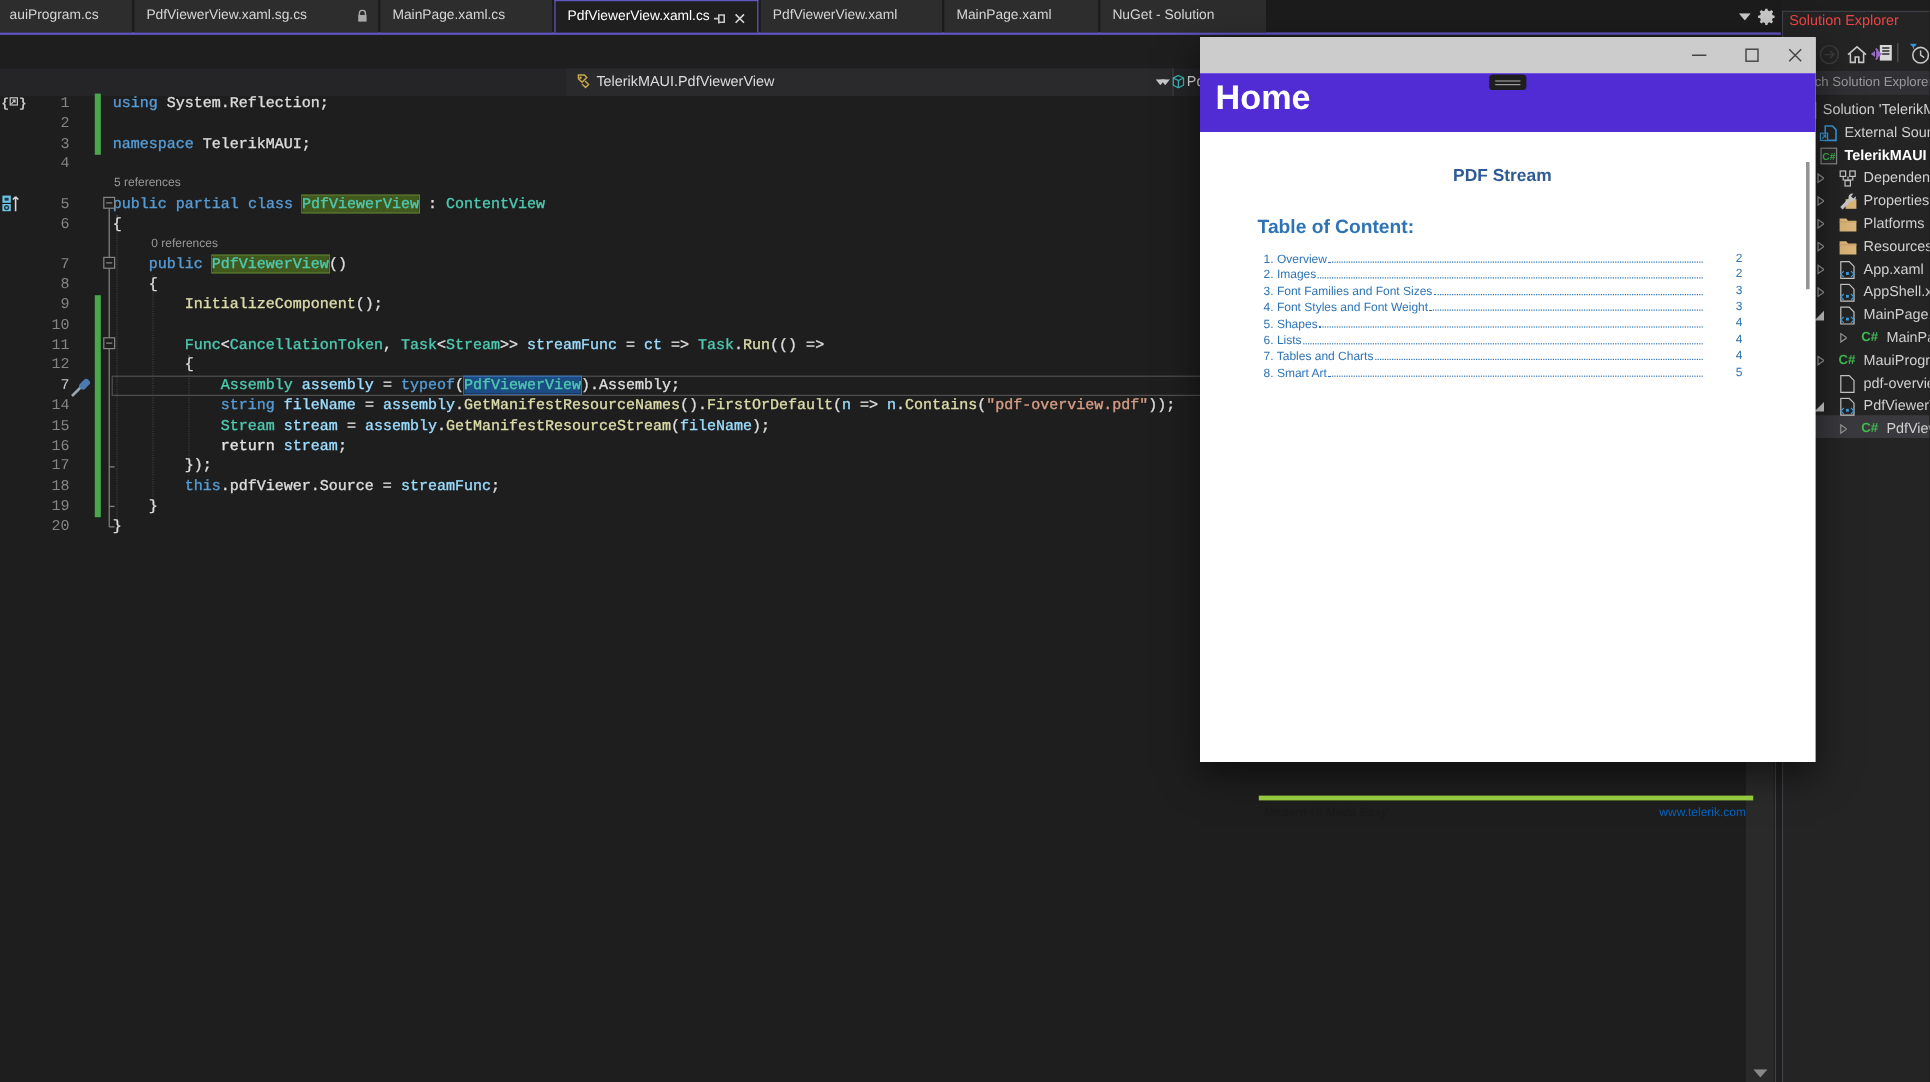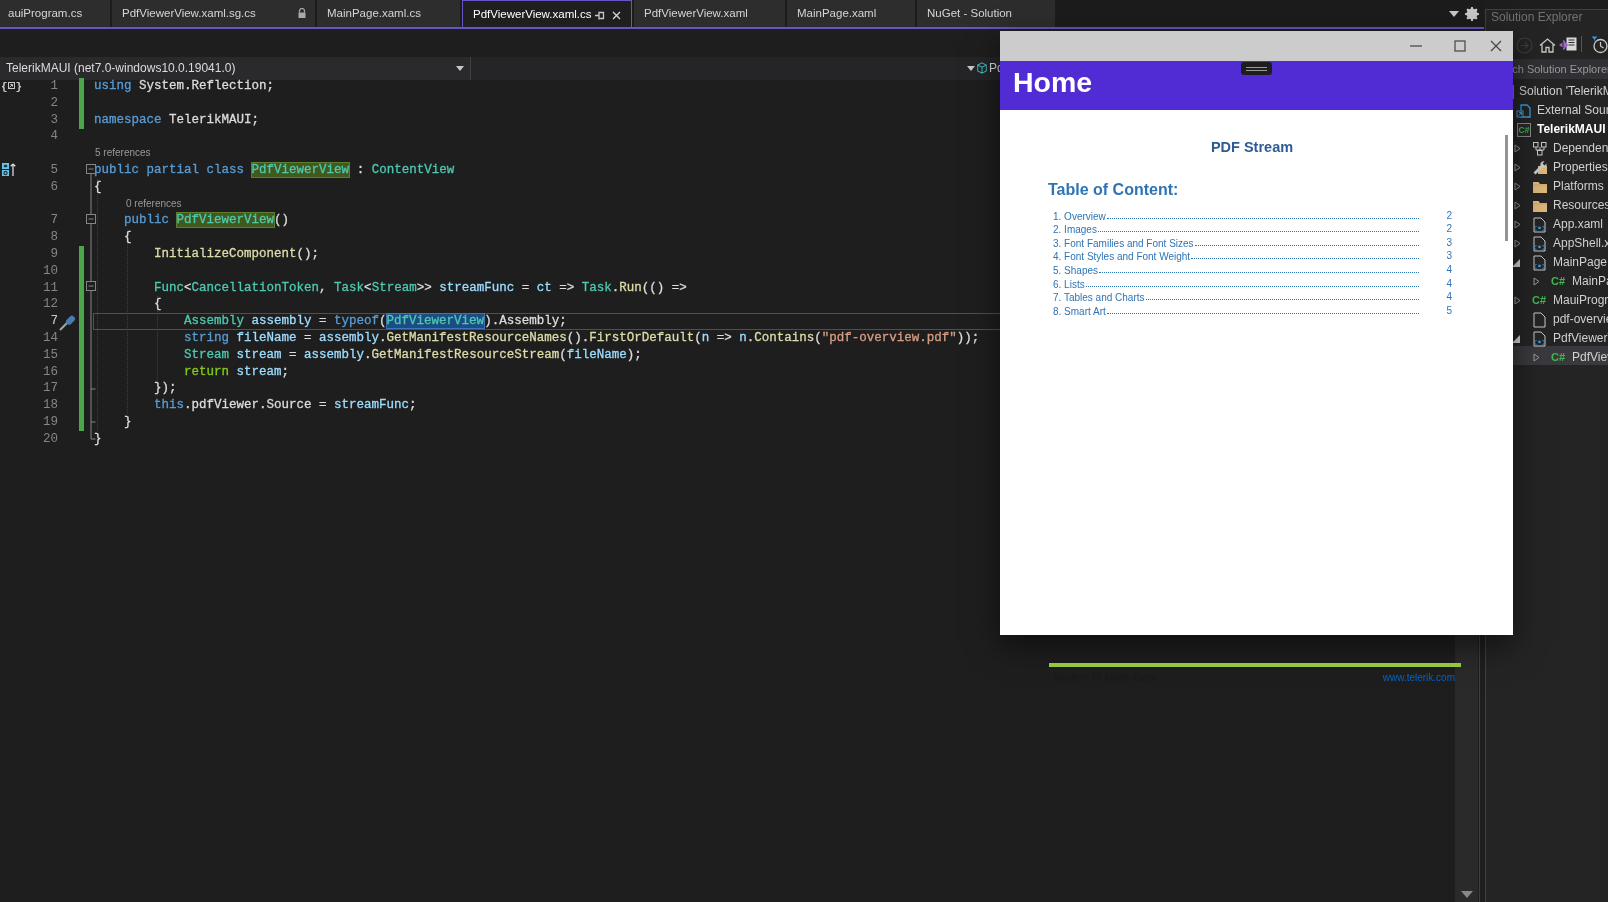--- a/index.html
+++ b/index.html
@@ -13,31 +13,31 @@
 
 #notif{position:absolute;left:0;top:29px;width:1608px;height:28px;background:#453d20;color:#e8e8e8;font-size:12px;line-height:28px}
 #notif a{color:#55a8e2;text-decoration:none}
 
 #toolbar{position:absolute;left:0;top:57px;width:1608px;height:23px;background:#252528}
 #toolbar .combo{position:absolute;top:0;height:23px;color:#dcdcdc;font-size:12px;line-height:23px}
 
 #editor{position:absolute;left:0;top:80px;width:1455px;height:822px;background:#1e1e1e}
 #lnums{position:absolute;left:0;top:-2px;width:58px;text-align:right;font:12.5px/16.8px "Liberation Mono",monospace;color:#858585;white-space:pre}
 #code{position:absolute;left:94px;top:-2px;font:12.5px/16.8px "Liberation Mono",monospace;color:#dcdcdc;white-space:pre;-webkit-text-stroke:0.3px}
-.k{color:#569cd6}.t{color:#4ec9b0}.v{color:#9cdcfe}.m{color:#dcdcaa}.s{color:#d69d85}.r{color:#84cc16}
+.k{color:#569cd6}.t{color:#4ec9b0}.v{color:#9cdcfe}.m{color:#dcdcaa}.s{color:#d69d85}.r{color:#e5e5e5}
 .cl{position:absolute;font-size:10px;color:#999;line-height:16.8px;font-family:"Liberation Sans",sans-serif}
 .hlg{background:#42591e;box-shadow:0 0 0 1px #5e7e2f}
 .hlb{background:#1c4c84;box-shadow:0 0 0 1px #3e74b8}
 .chbar{position:absolute;left:79px;width:5px;background:#4aa84a}
 .guide{position:absolute;width:0;border-left:1px dotted #3e3e3e}
 
 #vsb{position:absolute;left:1455px;top:80px;width:23px;height:822px;background:#2a2a2b}
 
 #sepanel{position:absolute;left:1485px;top:9px;width:123px;height:893px;background:#242425;border-left:1px solid #3f3f46;border-top:1px solid #3f3f46}
-#setitle{position:absolute;left:1491px;top:10px;color:#737373;font-size:12px}
+#setitle{position:absolute;left:1491px;top:10px;color:#ef4444;font-size:12px}
 #sesearch{position:absolute;left:1486px;top:59px;width:122px;height:20px;background:#313135;color:#999;font-size:11px;line-height:20px;overflow:hidden}
 .trow{position:absolute;left:1484px;width:124px;height:19px;color:#d0d0d0;font-size:12px;line-height:19px;white-space:nowrap}
 .trow b{color:#fff}
 .ic{position:absolute;top:2px}
 .arr{position:absolute;top:5px}
 .csic{color:#3fb950;font-weight:bold;font-size:11px;top:0}
 
 #win{position:absolute;left:1000px;top:31px;width:513px;height:604px;background:#fff;box-shadow:0 10px 30px rgba(0,0,0,.55);z-index:10}
 #wtitle{position:absolute;left:0;top:0;width:513px;height:30px;background:#cccccc}
 #wpurple{position:absolute;left:0;top:30px;width:513px;height:49px;background:#512bd4}
@@ -74,23 +74,27 @@
   <svg width="10" height="6" viewBox="0 0 10 6" style="position:absolute;left:1449px;top:11px">
         <path d="M0 0l5 6 5-6z" fill="#c8c8c8"></path>
       </svg>
   <svg width="14" height="14" viewBox="0 0 16 16" style="position:absolute;left:1465px;top:7px">
         <path fill="#c8c8c8" d="M8 4.5A3.5 3.5 0 118 11.5 3.5 3.5 0 018 4.5zm0 2A1.5 1.5 0 108 9.5 1.5 1.5 0 008 6.5zM7 0h2l.4 2 1.6.7L12.8 1.6l1.6 1.6-1.1 1.8.7 1.6 2 .4v2l-2 .4-.7 1.6 1.1 1.8-1.6 1.6-1.8-1.1-1.6.7-.4 2H7l-.4-2-1.6-.7-1.8 1.1-1.6-1.6 1.1-1.8L2 9.4l-2-.4v-2l2-.4.7-1.6L1.6 3.2l1.6-1.6L5 2.7 6.6 2z"></path>
       </svg>
 </div>
 
 
 <div id="toolbar">
-  <div class="combo" style="left:0;width:471px;background:#2a2a2c;border-right:1px solid #3f3f46">
-    <span style="position:absolute;left:6px">TelerikMAUI (net7.0-windows10.0.19041.0)</span>
-    <svg width="8" height="5" viewBox="0 0 8 5" style="position:absolute;left:456px;top:9px">
+  <div class="combo" style="left:472px;width:506px;background:#2a2a2c;border-right:1px solid #3f3f46">
+    <svg width="15" height="14" viewBox="0 0 15 14" style="position:absolute;left:7px;top:4px">
+          <path d="M3 1.5h5l2 2-4 4-3-3zM8.5 6.5l3 3-2.5 2.5-3-3" fill="none" stroke="#c8a84b" stroke-width="1.2"></path>
+          <circle cx="4.8" cy="3.8" r="1" fill="#c8a84b"></circle>
+        </svg>
+    <span style="position:absolute;left:25px">TelerikMAUI.PdfViewerView</span>
+    <svg width="8" height="5" viewBox="0 0 8 5" style="position:absolute;left:491px;top:9px">
           <path d="M0 0l4 5 4-5z" fill="#c8c8c8"></path>
         </svg>
   </div>
   <div class="combo" style="left:962px;width:140px">
     <svg width="8" height="5" viewBox="0 0 8 5" style="position:absolute;left:5px;top:9px">
           <path d="M0 0l4 5 4-5z" fill="#c8c8c8"></path>
         </svg>
         <svg width="12" height="12" viewBox="0 0 14 14" style="position:absolute;left:14px;top:5px">
           <path d="M7 1l5 2.5v7L7 13 2 10.5v-7z M2 3.5l5 2.5 5-2.5 M7 6v7" fill="none" stroke="#3bb8b8" stroke-width="1.2"></path>
         </svg>

